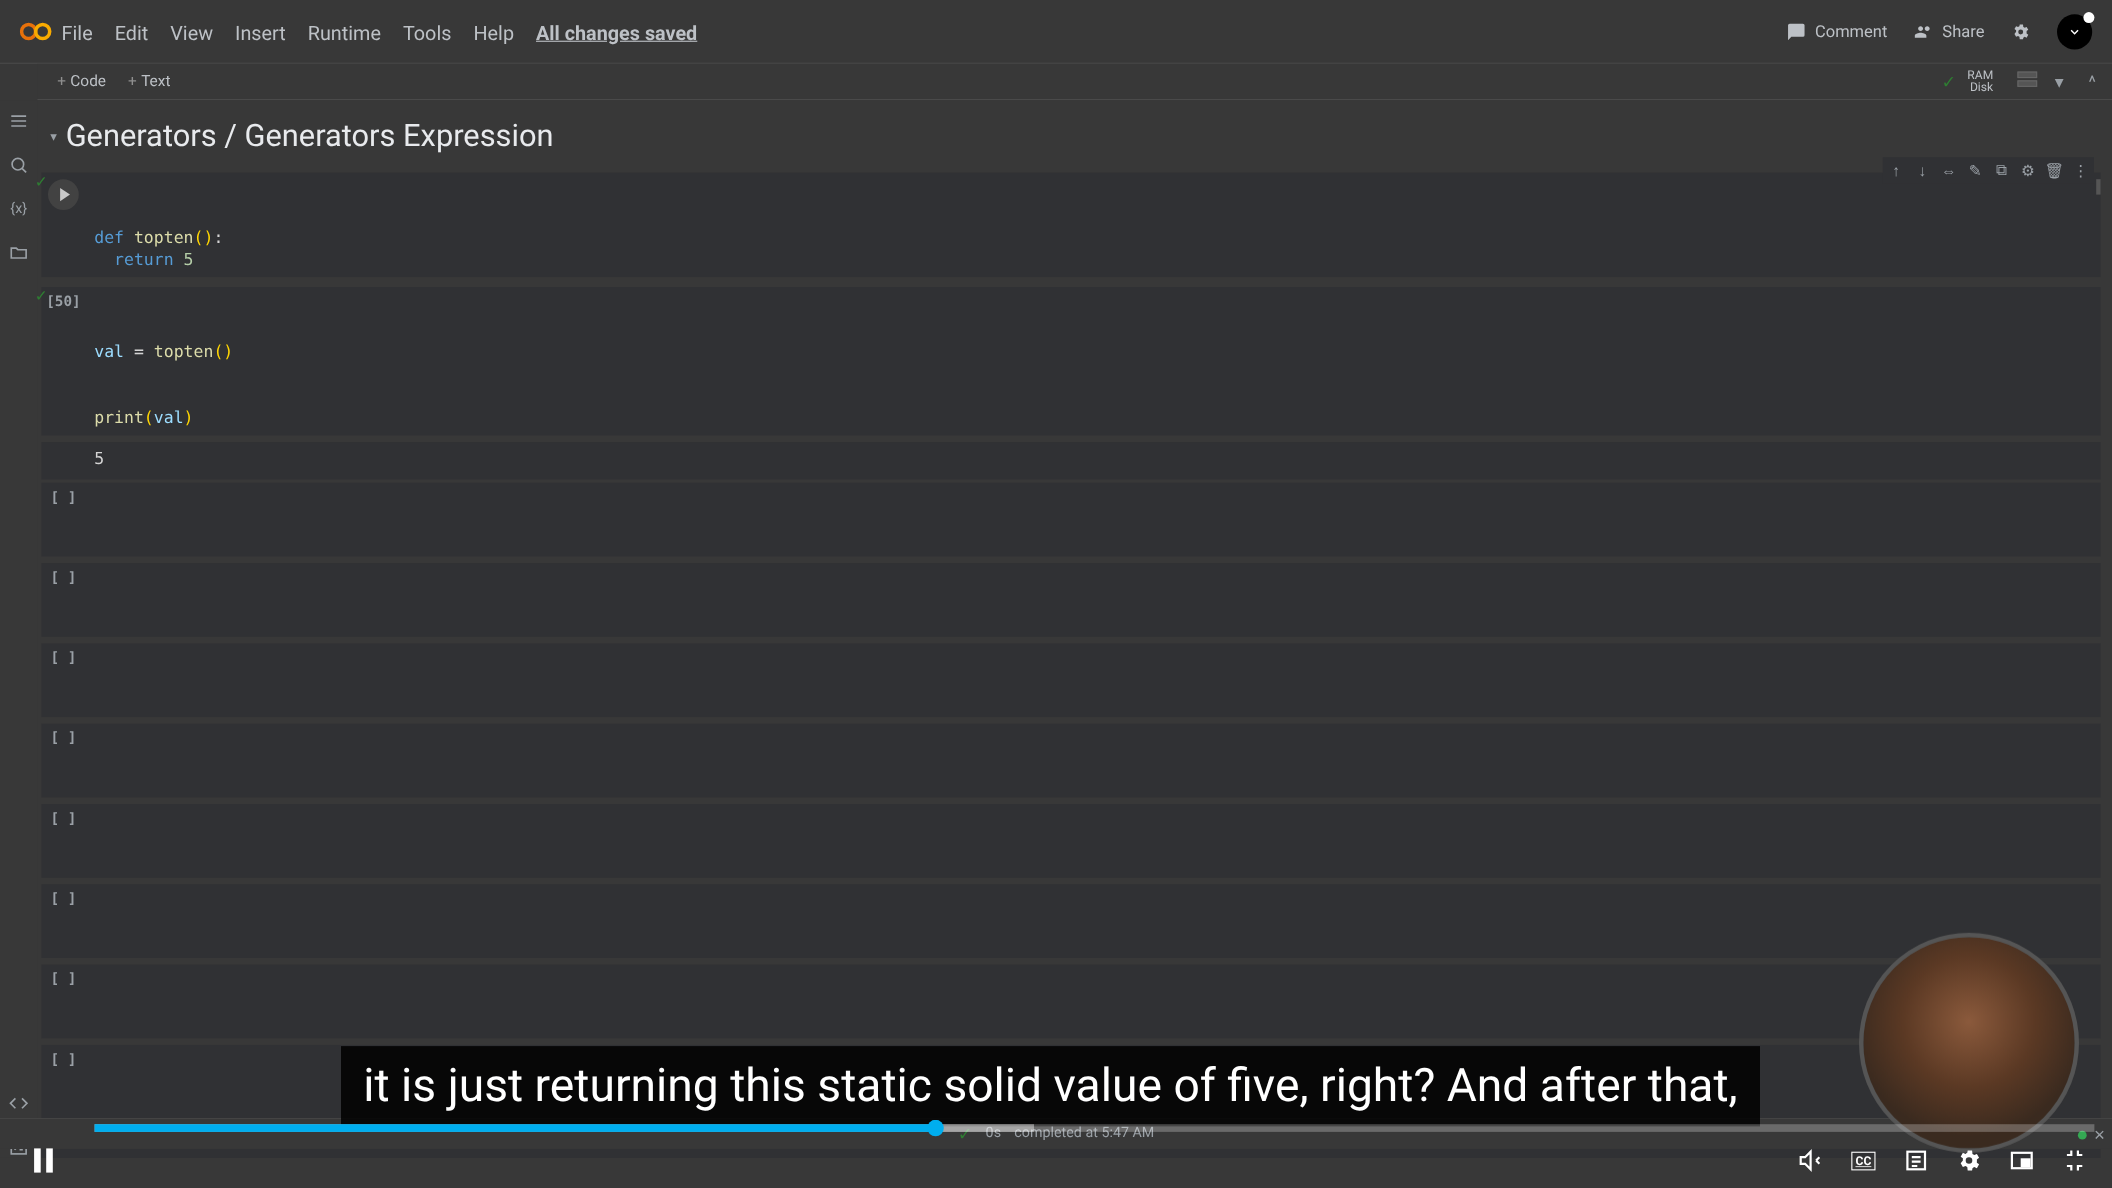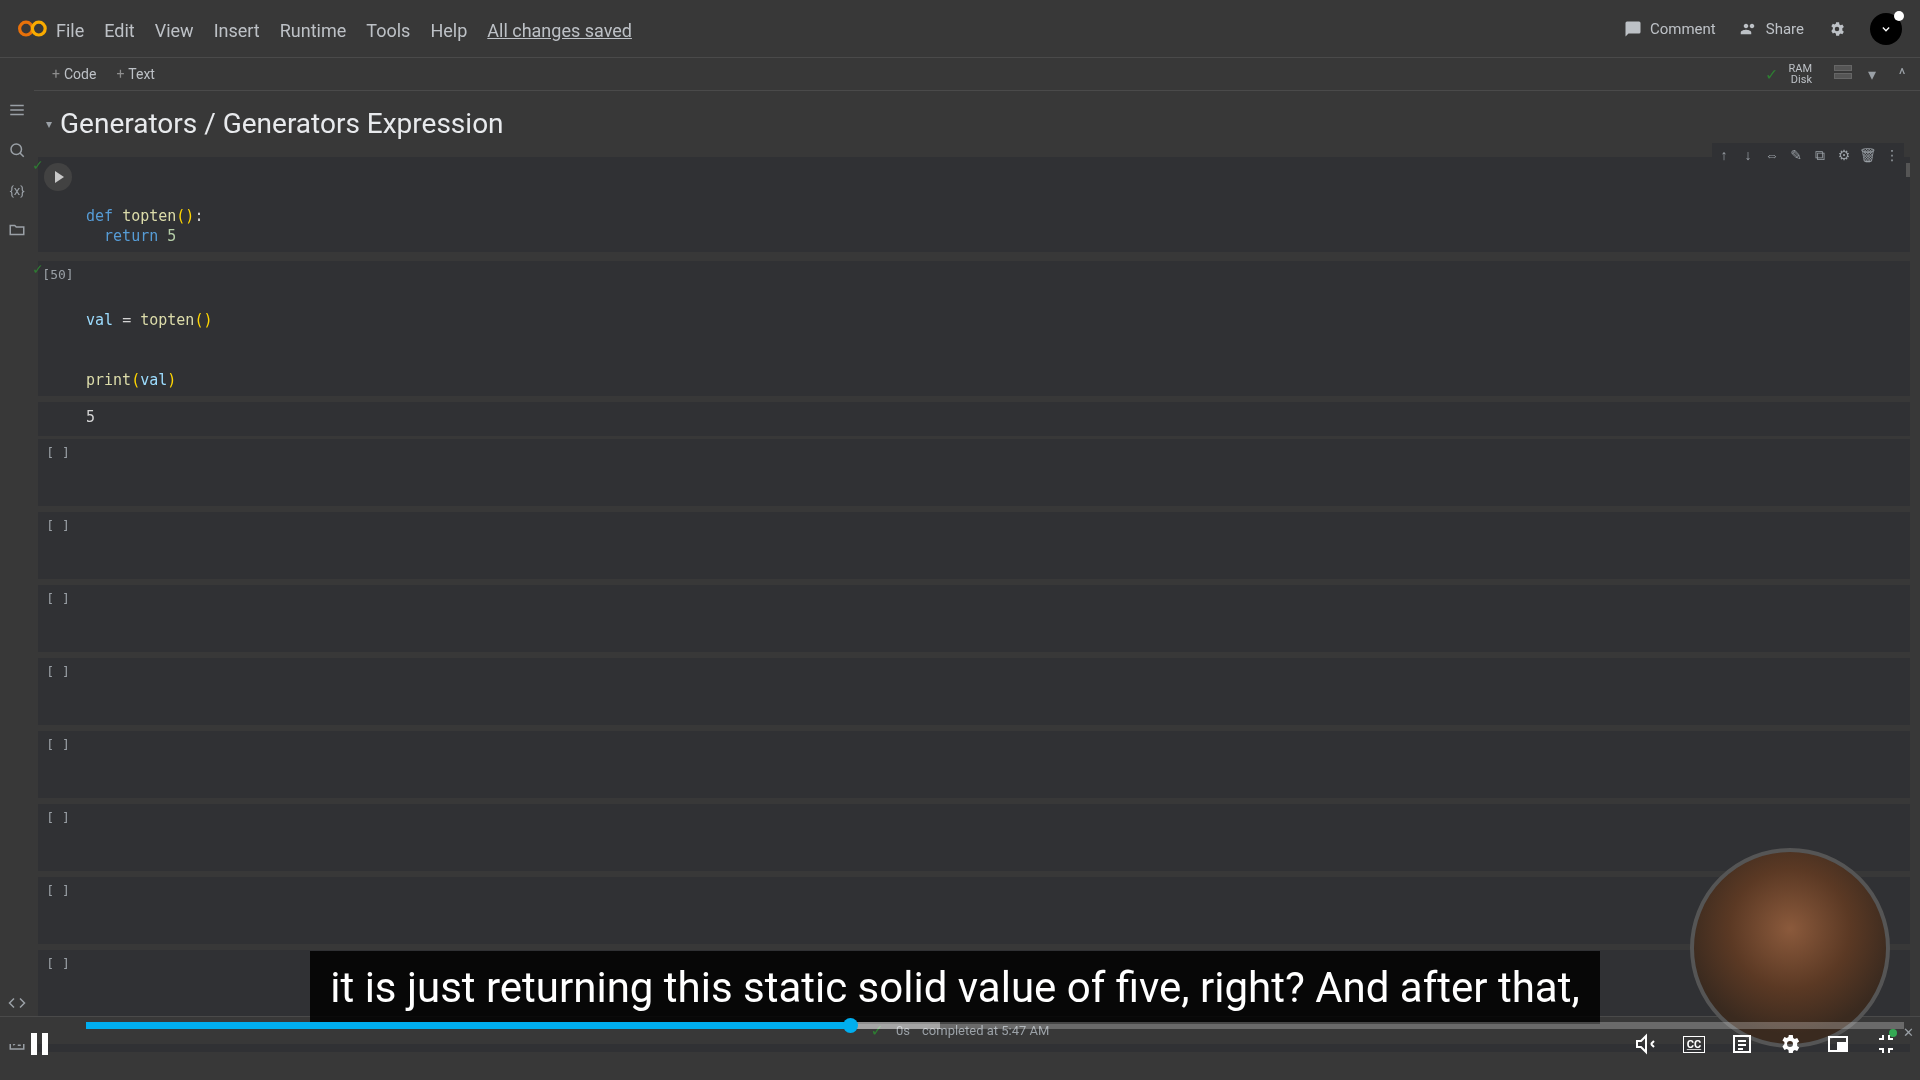--- a/index.html
+++ b/index.html
@@ -7,21 +7,21 @@
 .header { display:flex; align-items:center; height:58px; padding:0 18px; background:#383838; border-bottom:1px solid #4a4a4a; }
 .logo { display:flex; align-items:center; gap:12px; }
 .colab-logo { width:32px; height:22px; display:flex; align-items:center; justify-content:center; }
 .doc-title-row { display:flex; flex-direction:column; margin-left:6px; flex:1; }
 .title-line { display:flex; align-items:center; gap:10px; }
 .drive-icon { width:18px; height:18px; background:linear-gradient(135deg,#4285f4,#34a853,#fbbc05,#ea4335); border-radius:2px; display:inline-block; }
 .doc-title { color:#d8d8d8; font-size:18px; }
 .star { color:#8e8e8e; font-size:17px; }
 .menus { display:flex; gap:20px; font-size:18px; margin-top:4px; }
 .menu-item { color:#bdc1c6; cursor:pointer; }
-.save-status { text-decoration:underline; color:#bdc1c6; }
+.save-status { text-decoration:underline; color:#bdc1c6;font-weight:bold; }
 .header-right { display:flex; align-items:center; gap:24px; }
 .hbtn { display:flex; align-items:center; gap:8px; color:#bdc1c6; font-size:15px; cursor:pointer; }
 .hbtn svg { width:18px; height:18px; }
 .avatar { width:32px; height:32px; border-radius:50%; background:#000; display:flex; align-items:center; justify-content:center; color:#fff; position:relative; }
 .avatar::after { content:''; width:10px; height:10px; background:#fff; border-radius:50%; position:absolute; top:-2px; right:-2px; }
 
 .toolbar { display:flex; align-items:center; height:33px; padding:0 8px; background:#383838; border-bottom:1px solid #4a4a4a; margin-left:34px; }
 .addcell { display:flex; align-items:center; color:#bdc1c6; font-size:14px; padding:4px 10px; cursor:pointer; }
 .addcell span.plus { font-size:14px; margin-right:4px; color:#8e8e8e; }
 .tb-right { margin-left:auto; display:flex; align-items:center; gap:10px; }
@@ -39,21 +39,21 @@
 .main { flex:1; overflow:auto; padding:0 10px 20px 4px; }
 .section-head { display:flex; align-items:center; gap:8px; padding:16px 0 14px 8px; }
 .section-head .tri { color:#9aa0a6; font-size:12px; }
 .section-head .title { color:#e8eaed; font-size:28px; font-weight:400; }
 
 .cell { position:relative; margin:3px 0 6px 0; display:flex; background:#303134; border-radius:0; }
 .cell.active { background:#303134; }
 .cell .gutter { width:40px; display:flex; align-items:flex-start; justify-content:center; padding-top:6px; position:relative; }
 .run-btn { width:28px; height:28px; border-radius:50%; background:#424242; display:flex; align-items:center; justify-content:center; cursor:pointer; }
 .run-btn .tri { width:0; height:0; border-left:9px solid #c8c8c8; border-top:6px solid transparent; border-bottom:6px solid transparent; margin-left:3px; }
-.exec-count { font-family:monospace; font-size:13px; color:#9aa0a6; }
+.exec-count { font-family:monospace; font-size:13px; color:#9aa0a6;font-weight:bold; }
 .green-ok { position:absolute; left:-6px; width:10px; color:#2e7d32; font-size:14px; }
 .cell .content { flex:1; padding:6px 8px; font-family:Menlo,Monaco,monospace; font-size:15px; line-height:20px; color:#d4d4d4;margin-top:43px; }
 .code-line span.kw { color:#569cd6; }
 .code-line span.fn { color:#dcdcaa; }
 .code-line span.num { color:#b5cea8; }
 .code-line span.pn { color:#d4d4d4; }
 .code-line span.par { color:#ffd602; }
 .code-line span.var { color:#9cdcfe; }
 .output { font-family:Menlo,Monaco,monospace; font-size:15px; color:#d4d4d4; padding:6px 8px 10px 48px; background:#303134; }
 .cell-output-row { display:flex; flex-direction:column; }
@@ -66,21 +66,21 @@
 .caption-overlay .cap { background:rgba(0,0,0,0.85); color:#fff; font-size:42px; padding:12px 20px; white-space:nowrap; }
 
 .presenter { position:absolute; right:30px; bottom:32px; width:200px; height:200px; border-radius:50%; background:radial-gradient(circle at 50% 40%, #8b5a3c 0%, #5b3924 40%, #3a2a1f 70%); border:4px solid #555; overflow:hidden; }
 .presenter::after{content:'';position:absolute;inset:0;border-radius:50%;}
 
 .player-bar { position:absolute; left:0; right:0; bottom:0; height:58px; background:transparent; }
 .progress { position:absolute; left:86px; right:16px; top:0; height:7px; background:rgba(255,255,255,0.25); }
 .progress .buf { position:absolute; left:0; top:0; height:100%; width:47%; background:rgba(255,255,255,0.4); }
 .progress .pos { position:absolute; left:0; top:0; height:100%; width:42%; background:#00aeef; }
 .progress .dot { position:absolute; top:-4px; width:15px; height:15px; border-radius:50%; background:#00aeef; left:calc(42% - 7px); }
-.pcontrols { position:absolute; left:0; right:0; bottom:12px; height:48px; display:flex; align-items:center; padding:0 22px;text-decoration:underline; }
+.pcontrols { position:absolute; left:0; right:0; bottom:1px; height:48px; display:flex; align-items:center; padding:0 22px;text-decoration:underline; }
 .play-btn { width:34px; height:34px; display:flex; align-items:center; justify-content:center; cursor:pointer; }
 .play-btn .pause { display:flex; gap:5px; }
 .play-btn .pause div { width:6px; height:22px; background:#fff; }
 .pcontrols .right { margin-left:auto; display:flex; gap:24px; }
 .picon { width:24px; height:24px; display:flex; align-items:center; justify-content:center; color:#fff; cursor:pointer; }
 .picon svg { width:24px; height:24px; }
 .ccbox { border:1px solid #fff; font-size:11px; padding:1px 3px; font-weight:700; }
 
 .bottom-status { position:absolute; bottom:36px; left:0; right:0; height:28px; display:flex; align-items:center; justify-content:center; background:#383838; border-top:1px solid #4a4a4a; color:#9aa0a6; font-size:13px; gap:12px; }
 .bottom-corner{position:absolute;right:6px;bottom:40px;display:flex;align-items:center;gap:6px;}

